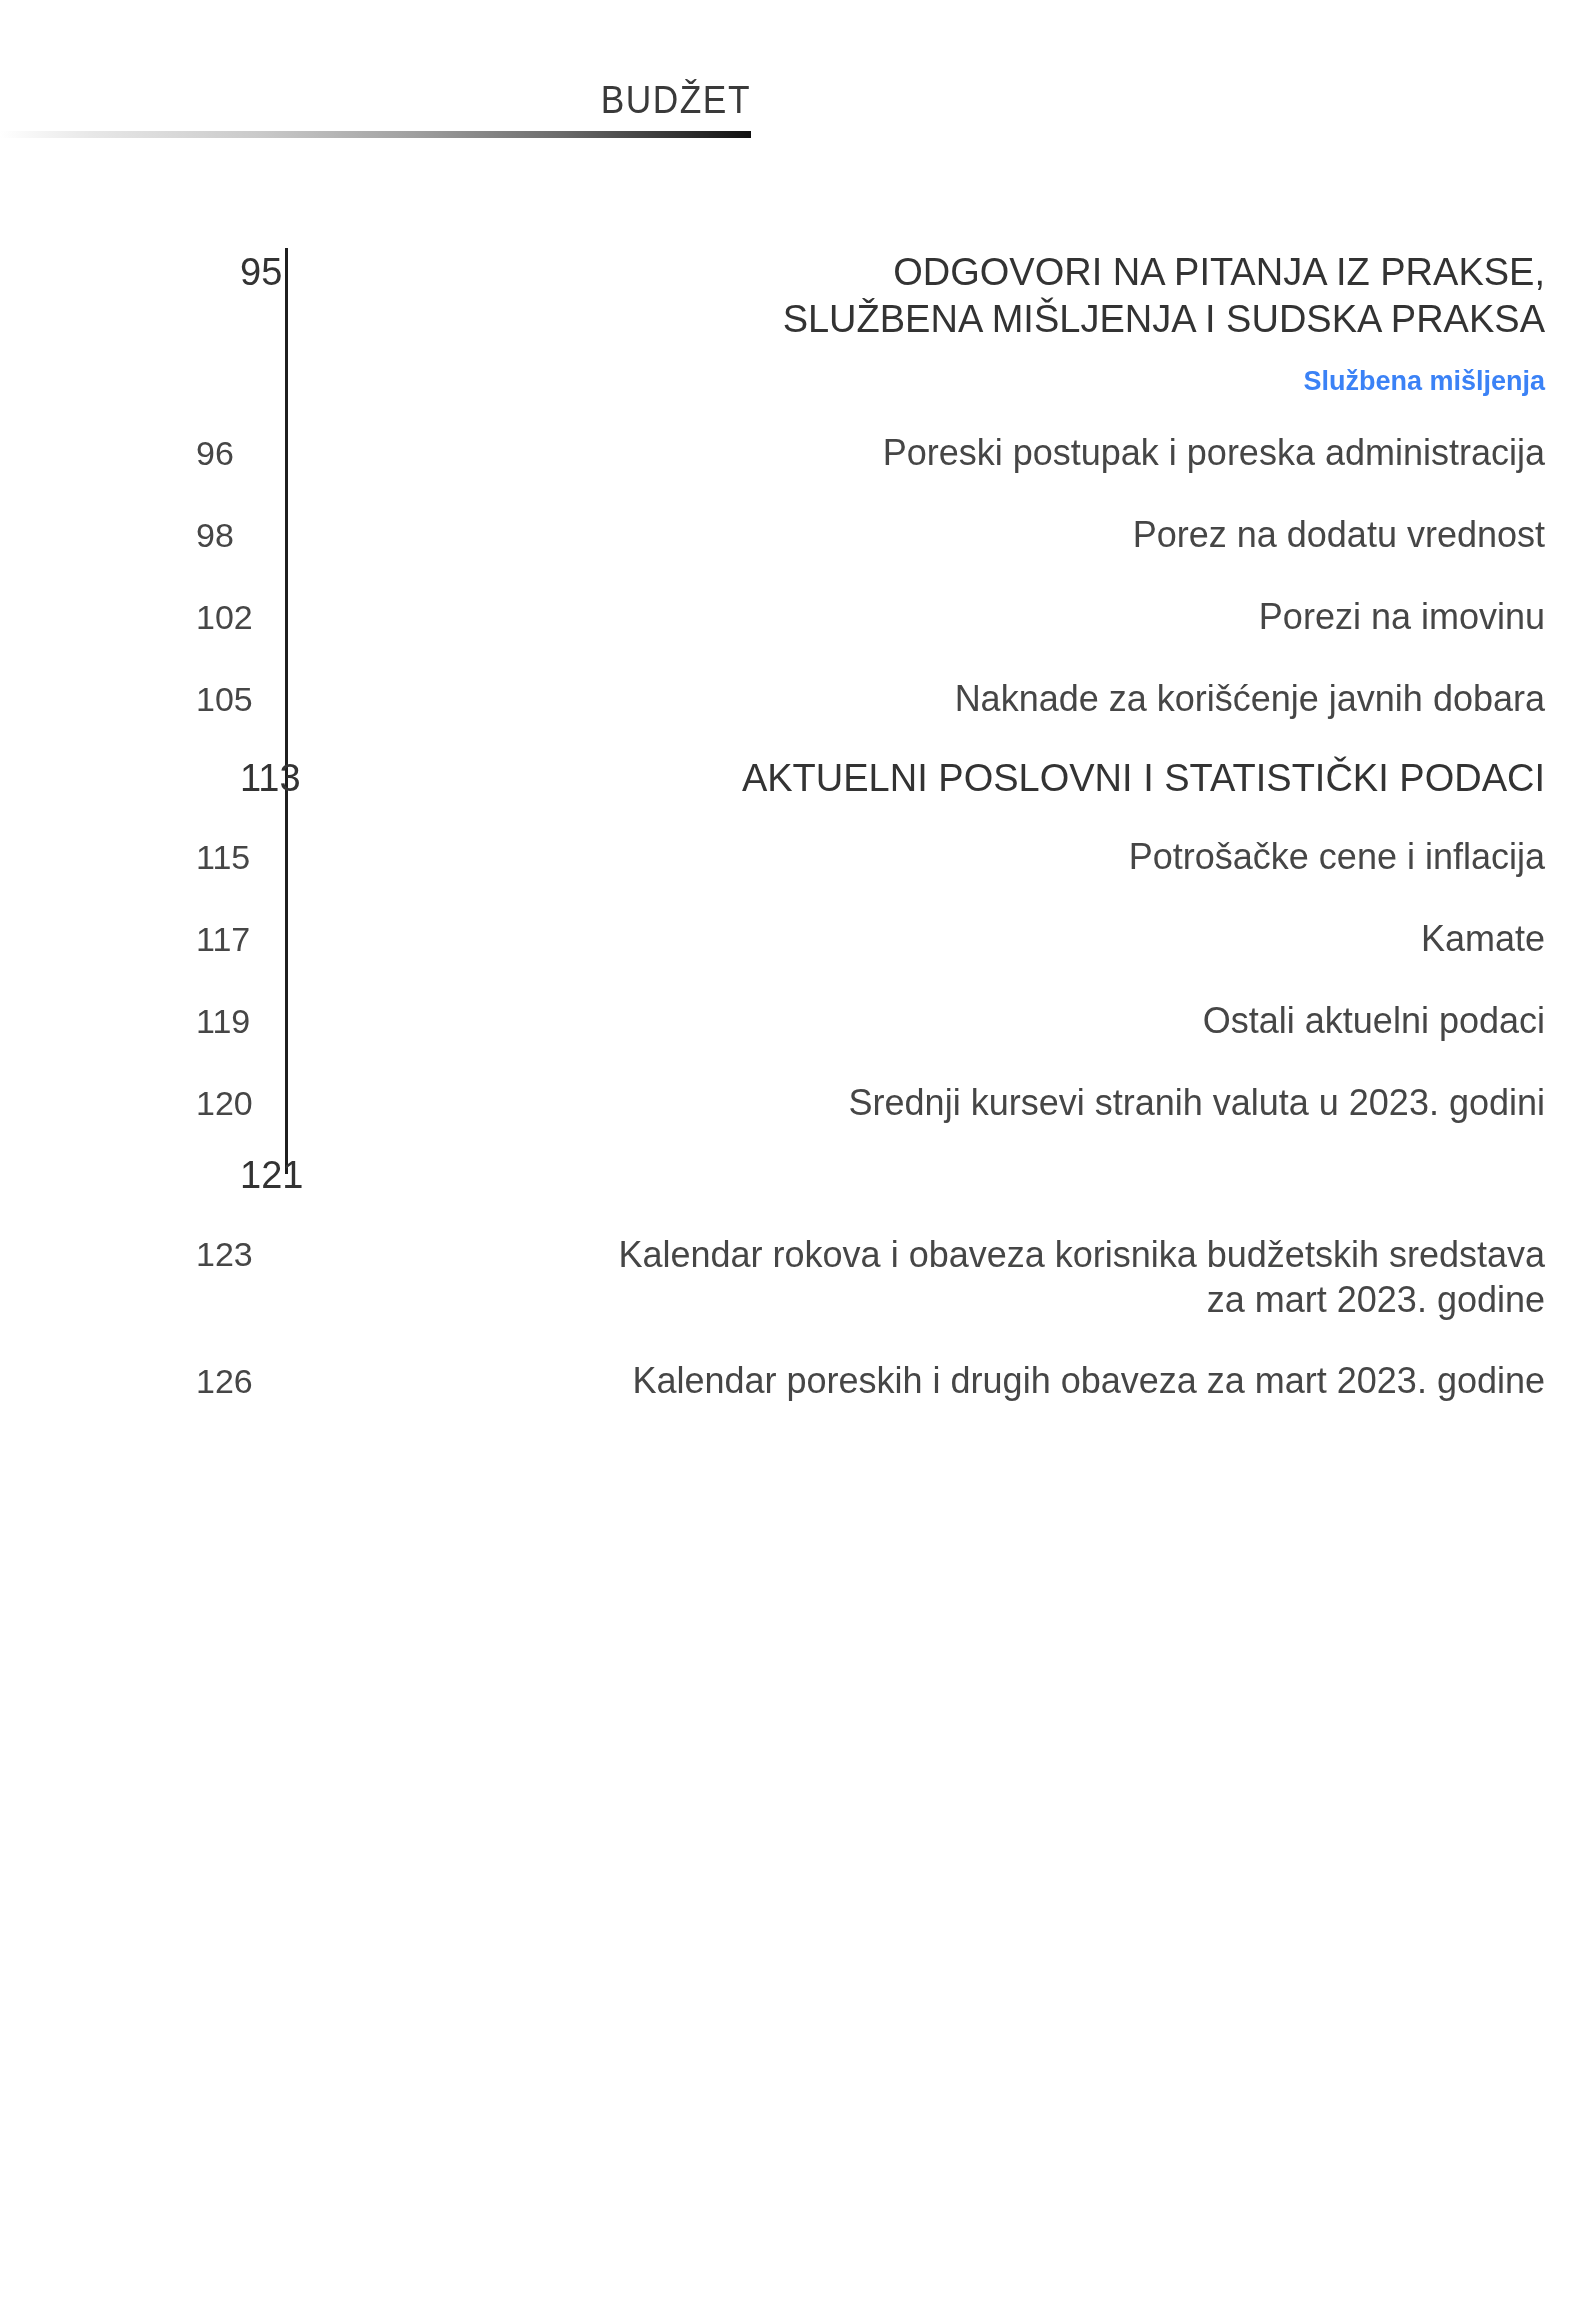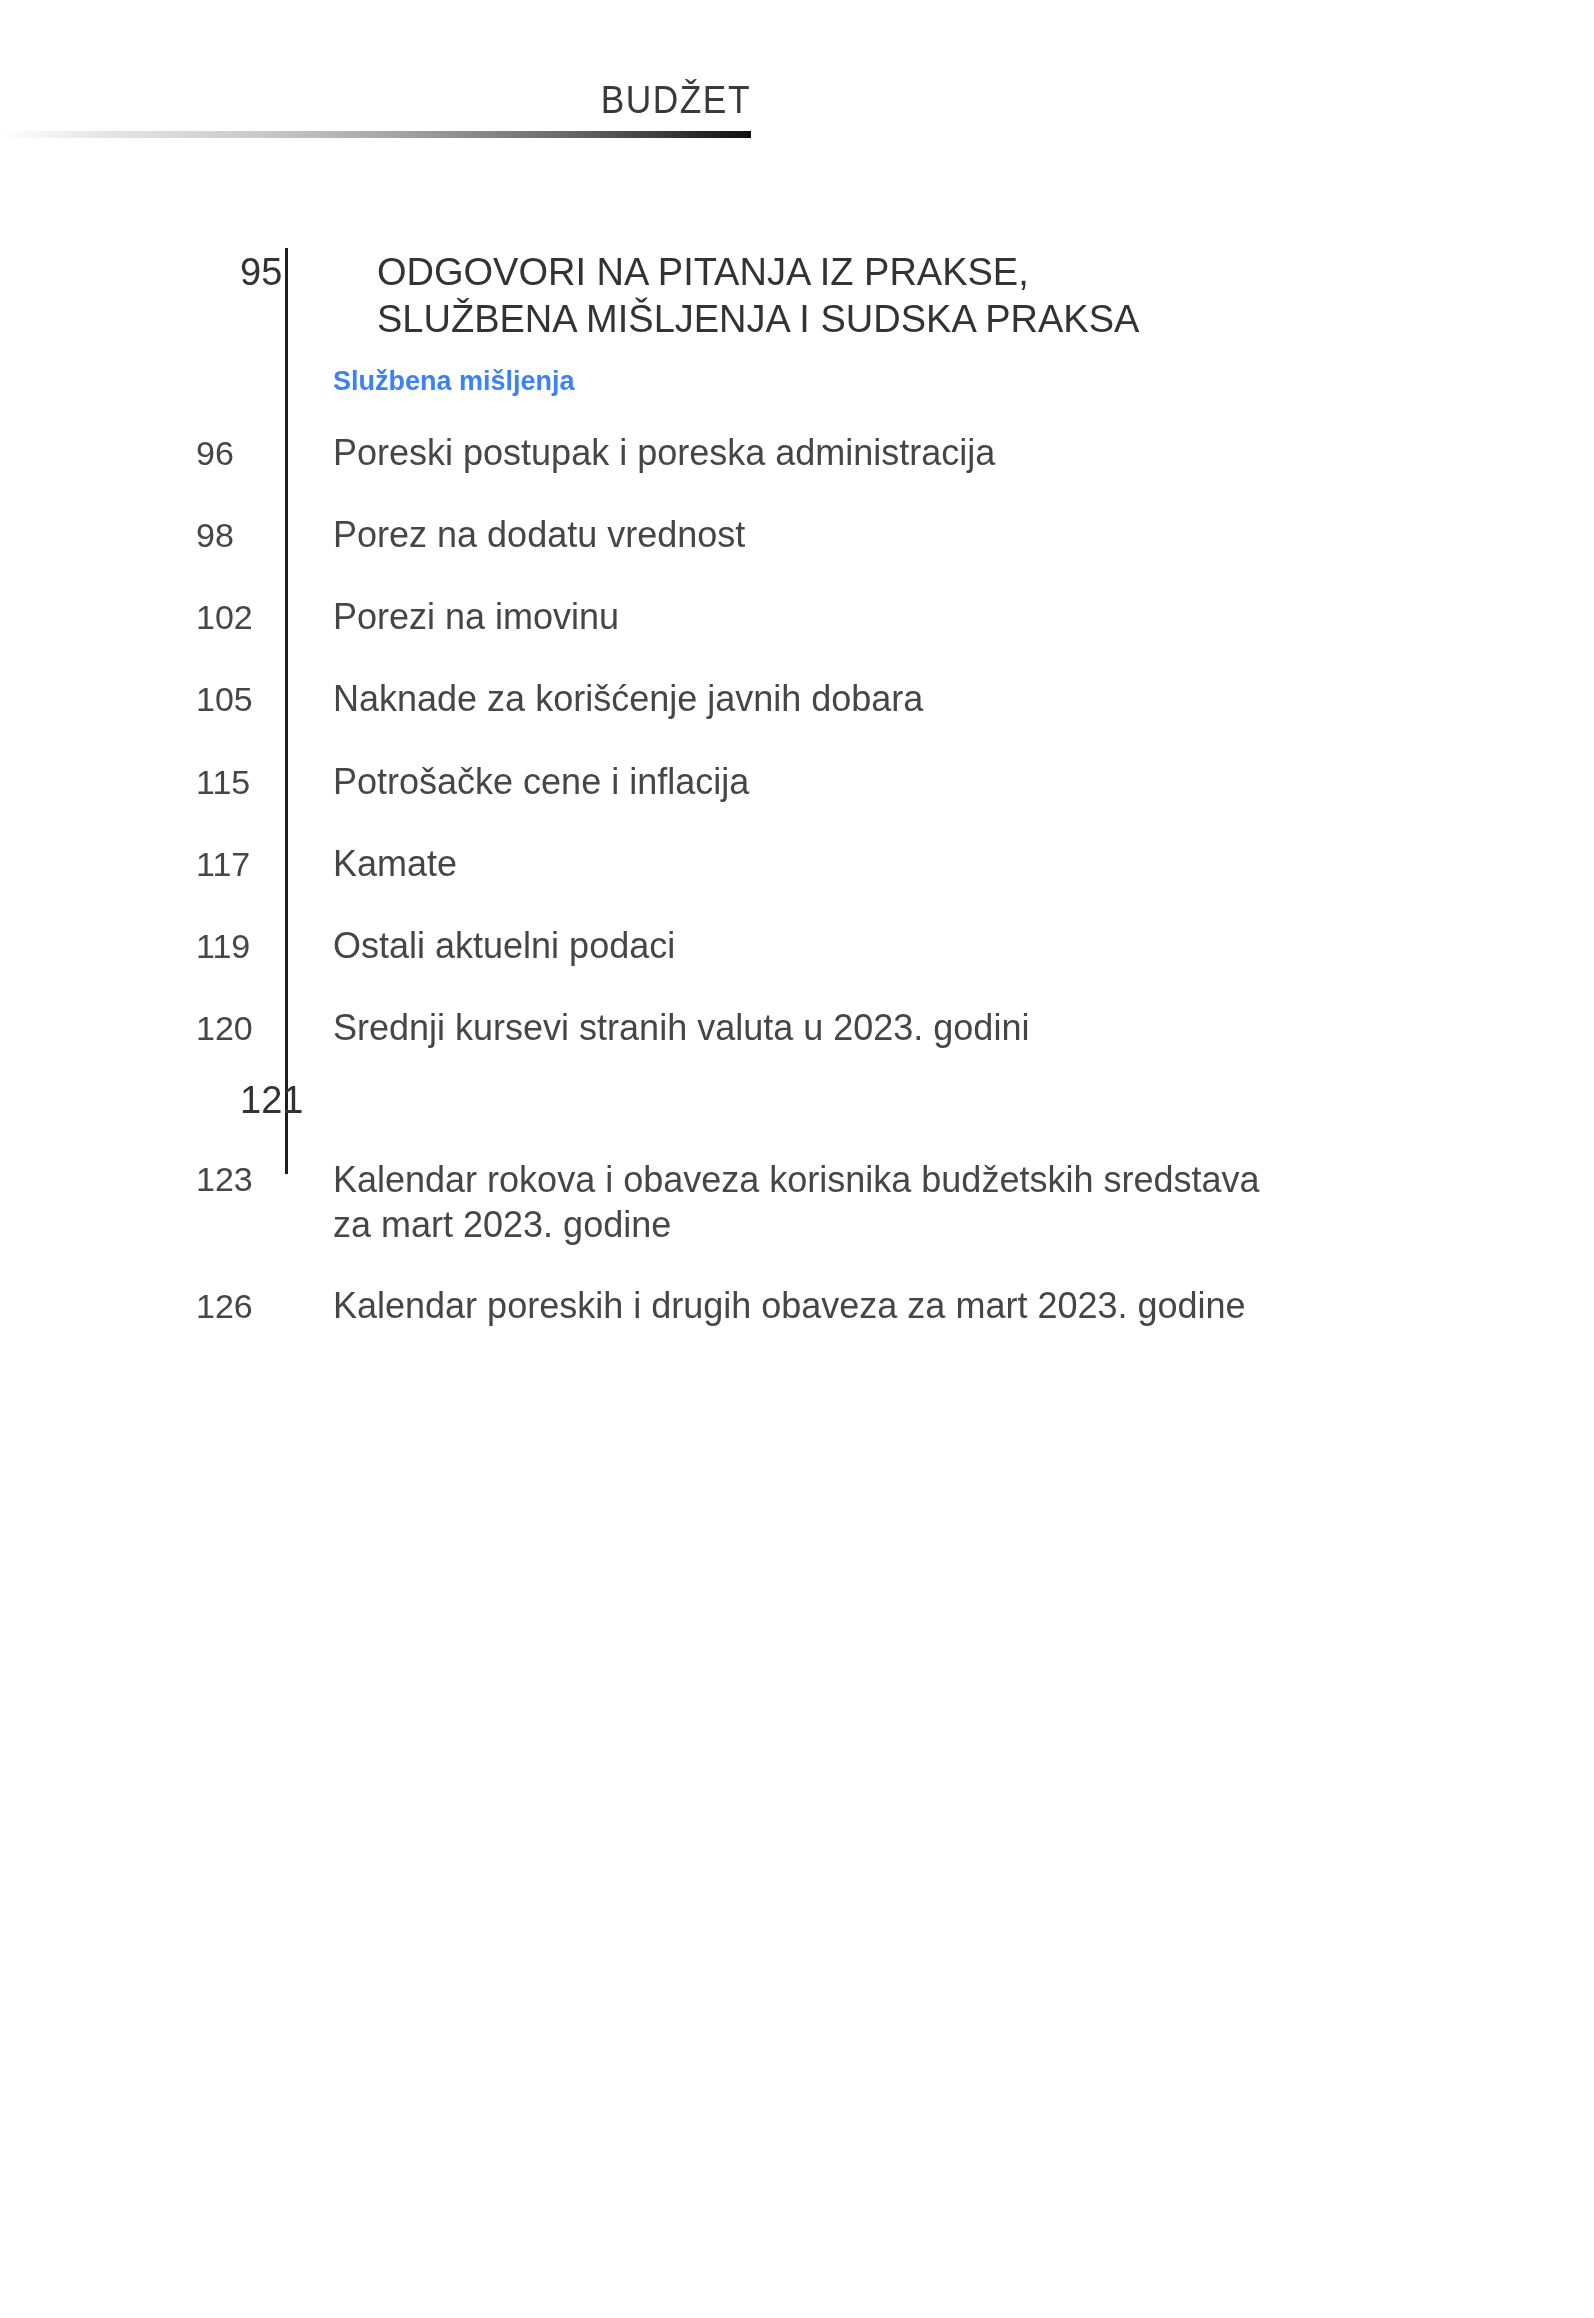--- a/index.html
+++ b/index.html
@@ -89,21 +89,21 @@
     color: #464646;
   }
   .entry.multi {
     line-height: 45px;
     padding-top: 4.9px;
     padding-bottom: 4.1px;
   }
   .section-2 { margin-top: 29.4px; }
   .section-3 { margin-top: 22px; }
   .num { white-space: nowrap; }
-  .txt { white-space: nowrap; }
+  .txt { white-space: nowrap; text-align: right; }
 </style>
 </head>
 <body>
 
 <div class="page">
 
   <div class="running-head">BUDŽET</div>
 
   <div class="head-rule"></div>
 
@@ -143,20 +143,26 @@
           </div>
           <div class="row entry">
             <div class="num">105</div>
             <div>
               <div class="txt">Naknade za korišćenje javnih dobara</div>
             </div>
           </div>
         </div>
       </section>
       <section class="toc-section section-2">
+        <div class="row header-row">
+          <div class="num">113</div>
+          <div>
+            <div class="txt">AKTUELNI POSLOVNI I STATISTIČKI PODACI</div>
+          </div>
+        </div>
         <div class="entries">
           <div class="row entry">
             <div class="num">115</div>
             <div>
               <div class="txt">Potrošačke cene i inflacija</div>
             </div>
           </div>
           <div class="row entry">
             <div class="num">117</div>
             <div>

